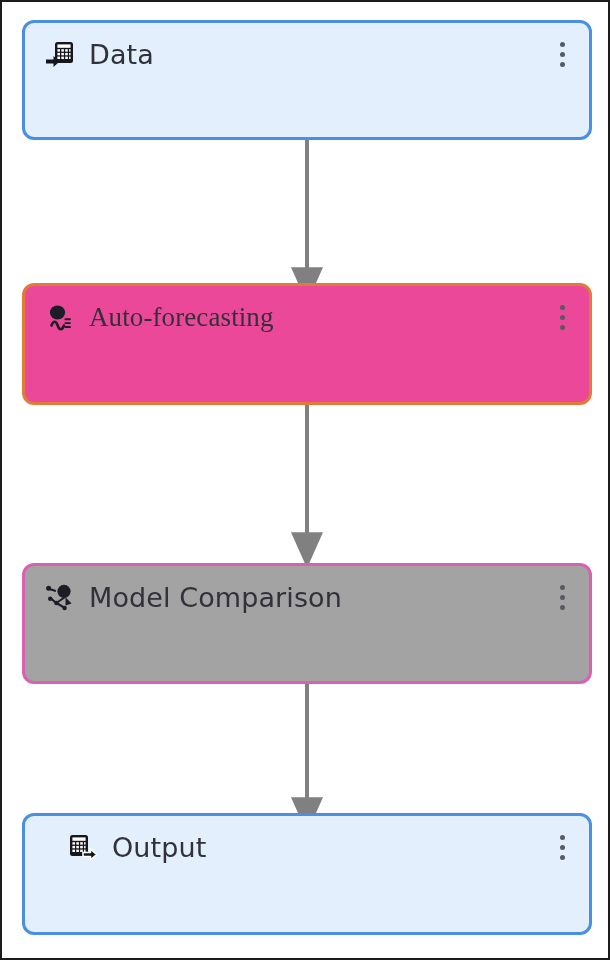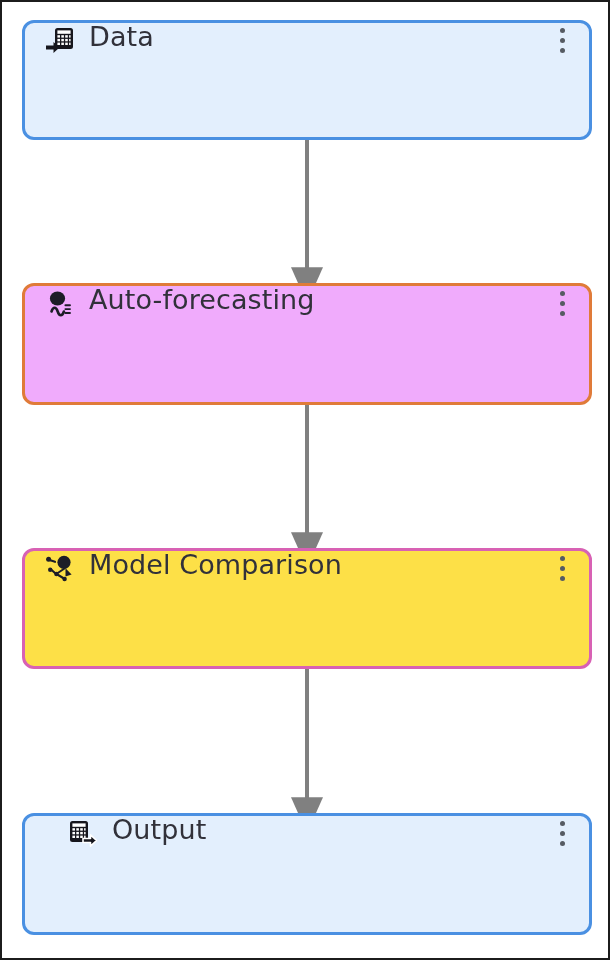--- a/index.html
+++ b/index.html
@@ -39,20 +39,21 @@
     position: absolute;
     box-sizing: border-box;
     border-radius: 12px;
     border-style: solid;
     border-width: 3px;
     display: block;
   }
 
   .node-row {
     display: flex;
+    align-items: center;
     height: 62px;
     padding-left: 18px;
     padding-right: 14px;
   }
 
   .node-icon {
     width: 34px;
     height: 34px;
     flex: 0 0 34px;
     display: flex;
@@ -86,22 +87,22 @@
   .kebab span {
     display: block;
     width: 5px;
     height: 5px;
     border-radius: 50%;
     background: #565b63;
   }
 
   
   .node.blue   { background: #e3effd; border-color: #4a90e2; }
-  .node.orange { background: #f0abfc; border-color: #e07b39; }
-  .node.pink   { background: #fde047; border-color: #d861b4; }
+  .node.orange { background: #ec4899; border-color: #e07b39; font-family: Liberation Serif, serif; }
+  .node.pink   { background: #a3a3a3; border-color: #d861b4; margin-top: 15px; }
 </style>
 </head>
 <body>
 
 <div id="canvas">
 
   <svg class="edge" viewBox="0 0 610 960" xmlns="http://www.w3.org/2000/svg">
     <defs>
       <marker id="arrowhead" markerWidth="9" markerHeight="8" refX="1.2" refY="4" orient="auto" markerUnits="strokeWidth">
         <path d="M0,0 L9,4 L0,8 z" fill="#808080"></path>

